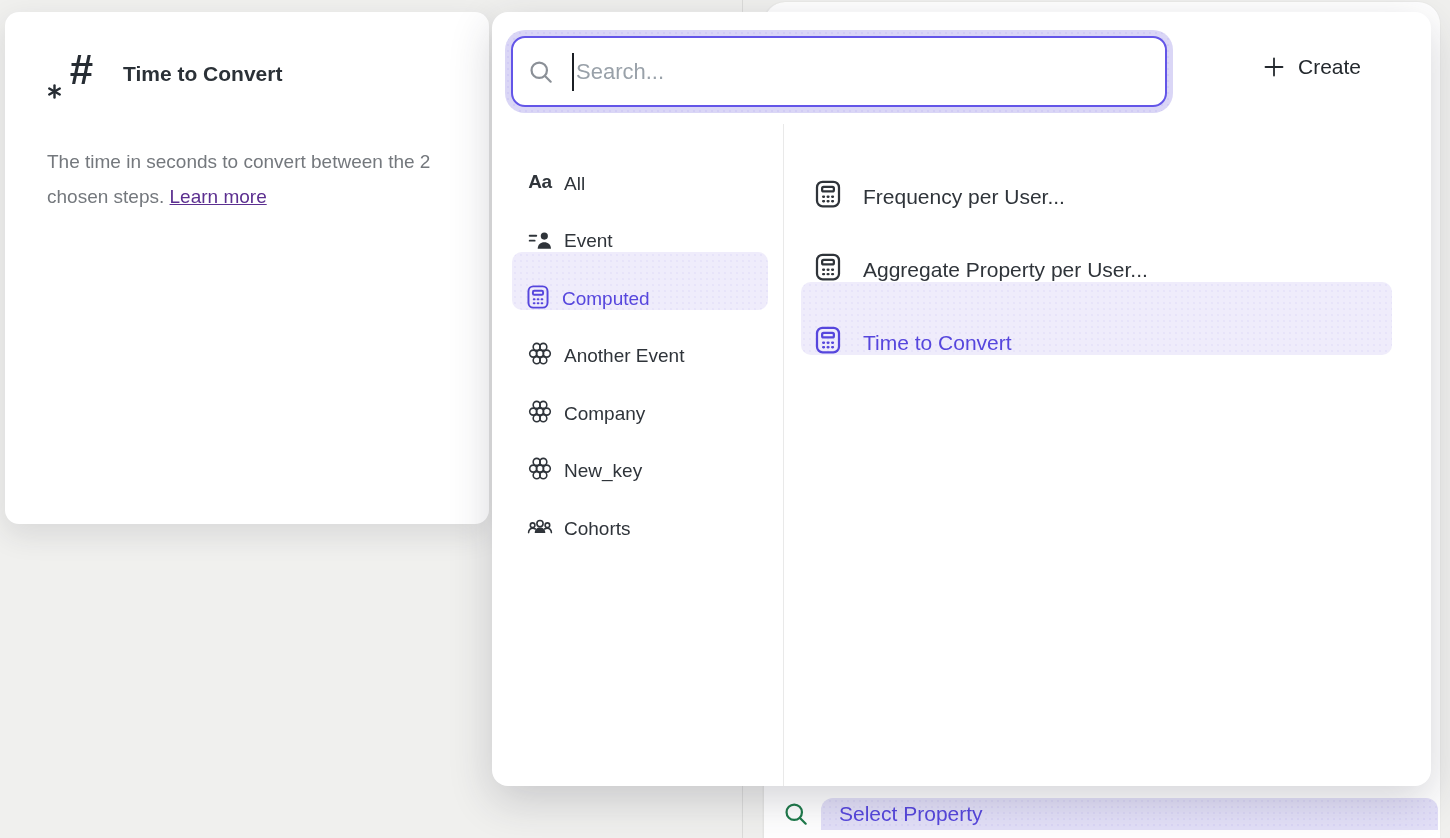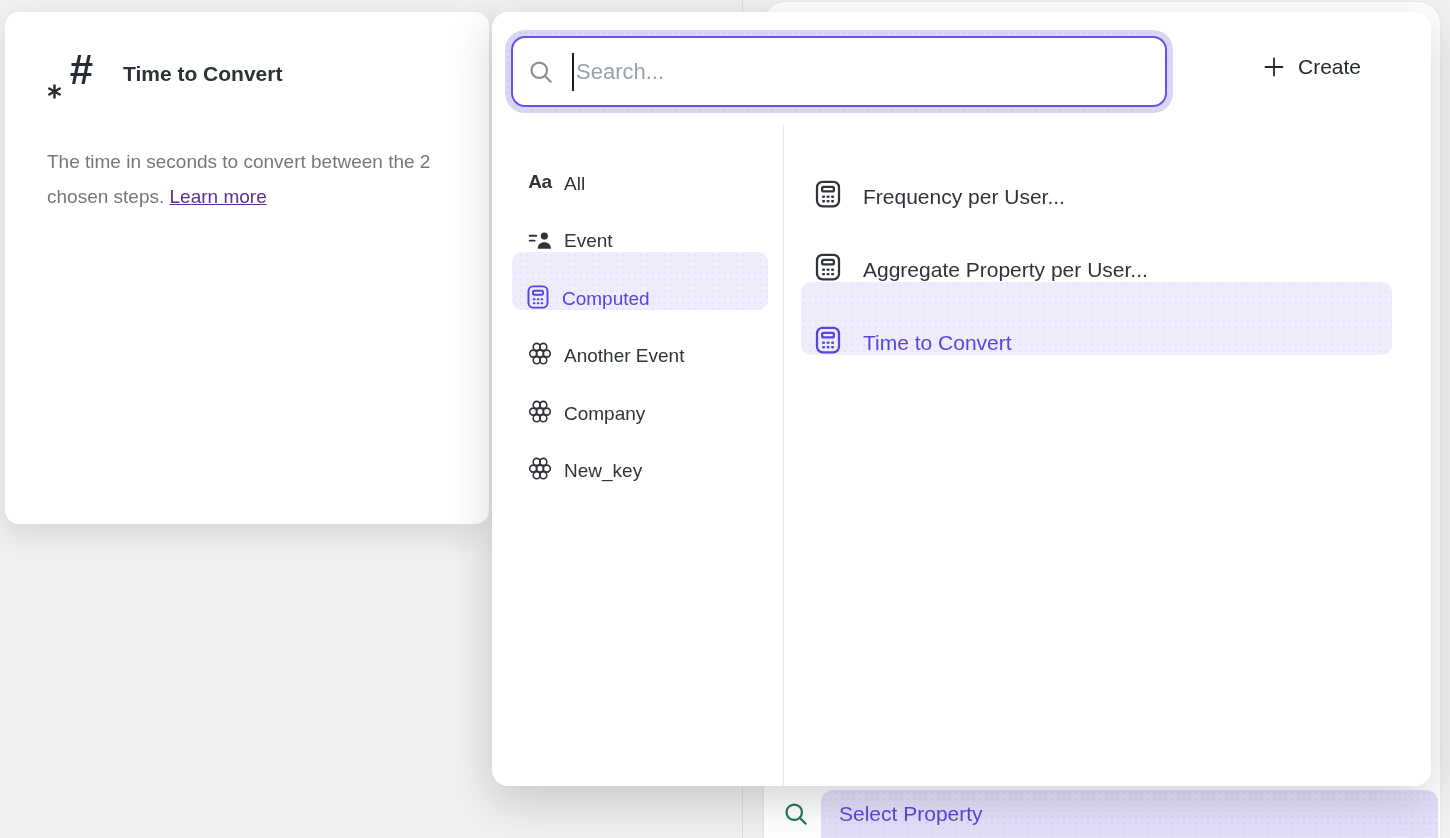--- a/index.html
+++ b/index.html
@@ -9,21 +9,21 @@
   .bg-line { position:absolute; top:0; bottom:0; width:1px; background:#dcdcda; z-index:0; }
   .bg-line--a { left:742px; }
   .bg-panel { position:absolute; left:763px; top:2px; width:677px; height:836px;
     background:#ffffff; border-radius:22px 22px 0 0; border-left:1px solid #e6e6e4;
     box-shadow:0 0 0 1px rgba(0,0,0,0.02); z-index:1; }
 
   
   .select-prop { position:absolute; left:782px; top:790px; right:12px; height:48px;
     display:flex; align-items:center; z-index:2; }
   .select-prop .green-search { width:28px; height:28px; color:#1e7a4a; margin-right:11px; flex:0 0 auto; }
-  .select-prop-box { flex:1; height:48px; background:#e3e0f8; border-radius:12px 12px 0 0;
+  .select-prop-box { flex:1; height:32px; background:#e3e0f8; border-radius:12px 12px 0 0;
     display:flex; align-items:center; padding-left:18px;
     background-image:radial-gradient(rgba(86,70,221,0.06) 1px, transparent 1px); background-size:6px 6px; }
   .select-prop-box span { color:#5646dd; font-size:21px; font-weight:500; }
 
   
   .card { position:absolute; left:5px; top:12px; width:484px; height:512px; background:#fff;
     border-radius:14px; box-shadow:0 10px 30px rgba(40,40,60,0.12); padding:36px 42px; z-index:5; }
   .card-head { display:flex; align-items:center; gap:30px; }
   .hash-icon { position:relative; width:46px; height:52px; color:#262c33; flex:0 0 auto; }
   .hash-icon .hash { position:absolute; right:0; top:-4px; font-size:42px; font-weight:700; line-height:52px; }
@@ -221,20 +221,28 @@
       <span>Company</span>
     </li>
     <li class="cat-item">
       <span class="ic">
           <svg viewBox="0 0 26 26">
             <use href="#i-cluster"></use>
           </svg>
         </span>
       <span>New_key</span>
     </li>
+    <li class="cat-item">
+      <span class="ic">
+          <svg viewBox="0 0 26 26">
+            <use href="#i-cohorts"></use>
+          </svg>
+        </span>
+      <span>Cohorts</span>
+    </li>
   </ul>
 
   <ul class="res-list">
     <li class="res-item">
       <span class="ic"><svg viewBox="0 0 24 24">
             <use href="#i-calc"></use>
           </svg></span>
       <span>Frequency per User...</span>
     </li>
     <li class="res-item">

